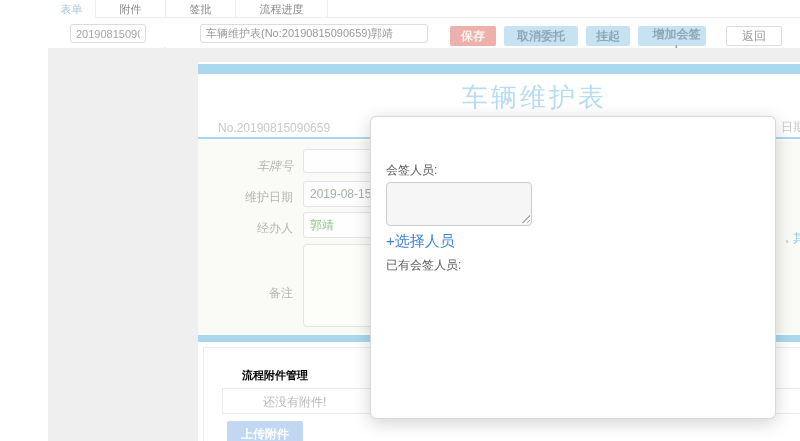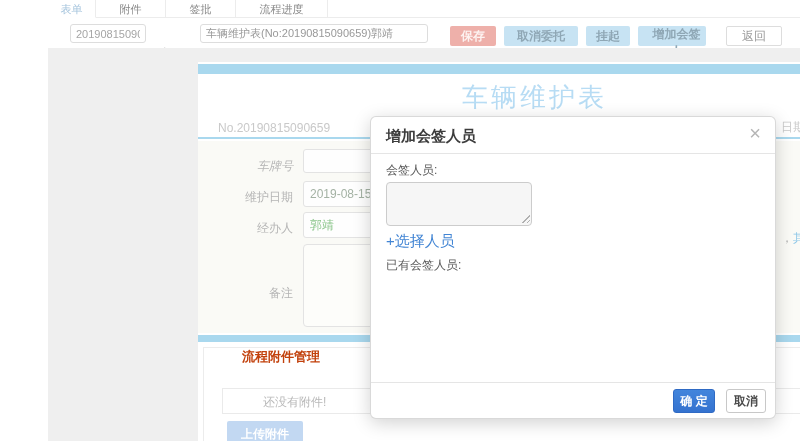--- a/index.html
+++ b/index.html
@@ -41,21 +41,21 @@
     border-radius:3px; font-size:12px; padding:0 6px; display:flex; align-items:center; }
   .f-area { position:absolute; left:105px; background:#fdfdfa; border:1px solid #e3e3e3; border-radius:4px; }
   .other-row { position:absolute; left:583px; top:89px; font-size:12px; white-space:nowrap; }
   .other-comma { color:#b0b0b0; }
   .other-link { color:#8ec7e8; cursor:pointer; }
   .f-input-right { position:absolute; left:603px; top:117px; width:60px; height:26px;
     background:#fefefe; border:1px solid #e3e3e3; border-radius:3px; }
   
   .attach-box { position:absolute; left:5px; top:285px; width:640px; height:110px;
     background:#fff; border:1px solid #ececec; }
-  .attach-title { position:absolute; left:38px; top:0; font-size:13px; font-weight:bold; color:#c2410c; }
+  .attach-title { position:absolute; left:38px; top:20px; font-size:11px; font-weight:bold; color:#000000; }
   .attach-empty { position:absolute; left:18px; top:40px; width:606px; height:26px;
     border:1px solid #eaeaea; background:#fff; font-size:12px; color:#b9b9b9;
     line-height:26px; padding-left:40px; }
   .attach-upload { position:absolute; left:23px; top:73px; width:76px; height:26px;
     background:#c2d8f2; color:#fff; font-size:12px; font-weight:bold; border:none;
     border-radius:2px; cursor:pointer; font-family:"Liberation Sans", sans-serif; }
   
   .modal { position:absolute; left:322px; top:116px; width:406px; height:303px;
     background:#fff; border:1px solid rgba(0,0,0,0.15); border-radius:6px;
     box-shadow:0 4px 18px rgba(0,0,0,0.18); }
@@ -135,28 +135,20 @@
     <div class="bar-accent" style="left:0; top:273px; width:650px; height:7px;"></div>
 
     <div class="attach-box">
       <div class="attach-title">流程附件管理</div>
       <div class="attach-empty">还没有附件!</div>
       <button class="attach-upload">上传附件</button>
     </div>
   </div>
 
   <div class="modal">
-    <div class="modal-header">
-      <div class="modal-title">增加会签人员</div>
-      <div class="modal-close">×</div>
-    </div>
     <div class="m-label" style="top:45px;">会签人员:</div>
     <textarea class="m-textarea" style=""></textarea>
     <div class="m-resize"></div>
     <div class="m-link">+选择人员</div>
     <div class="m-label" style="top:140px;">已有会签人员:</div>
-    <div class="modal-footer">
-      <button class="m-btn m-btn-ok">确 定</button>
-      <button class="m-btn m-btn-cancel">取消</button>
-    </div>
   </div>
 
 </div>
 
 </body></html>

